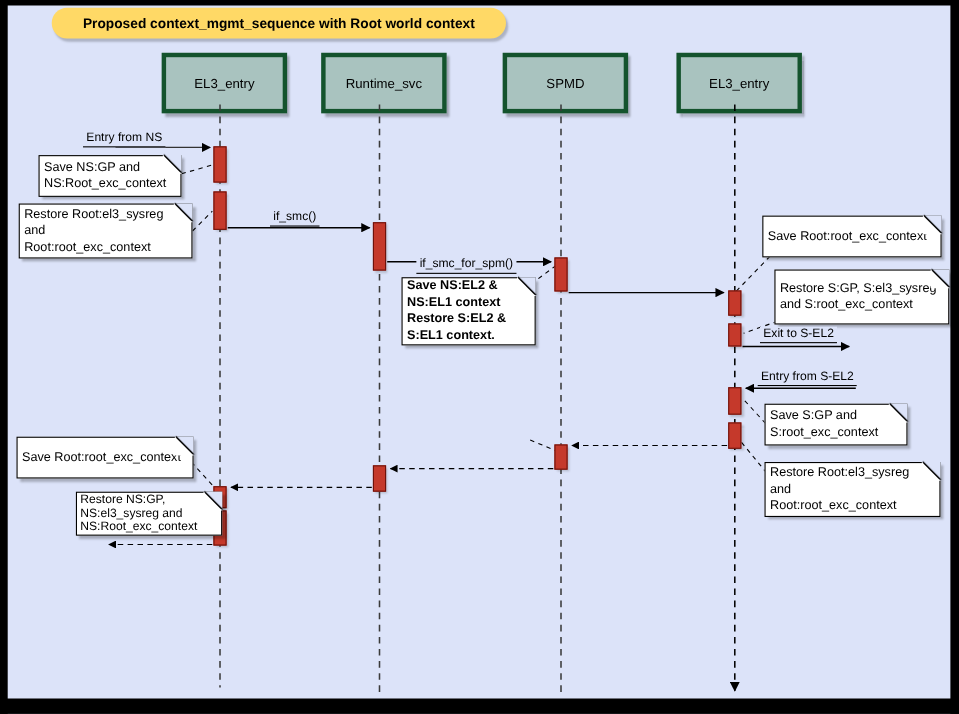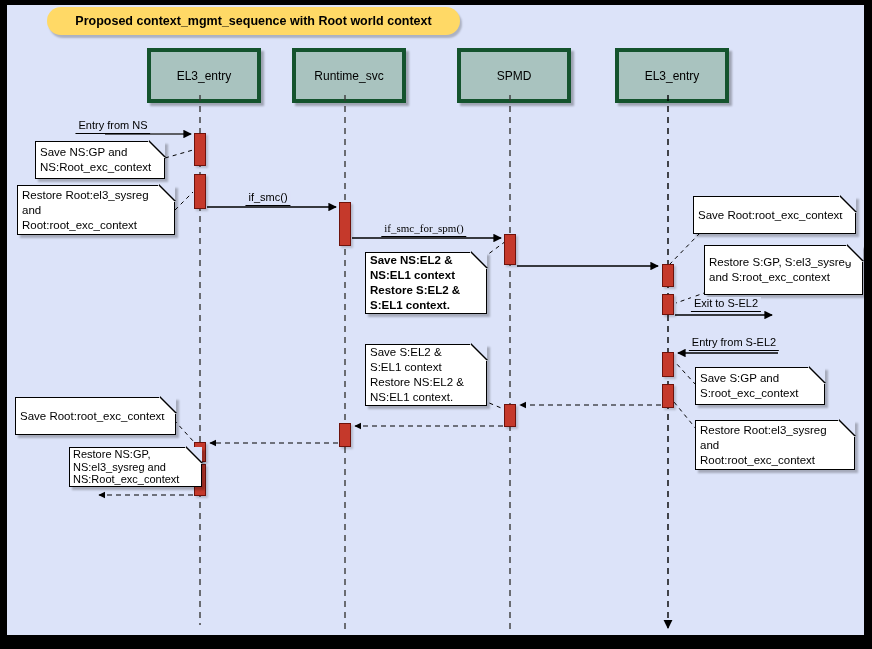--- a/index.html
+++ b/index.html
@@ -129,45 +129,41 @@
   <div class="act" style="left:339px; top:423px; height:24px;"></div>
   <div class="act" style="left:504px; top:234px; height:31px;"></div>
   <div class="act" style="left:504px; top:404px; height:23px;"></div>
   <div class="act" style="left:662px; top:264px; height:23px;"></div>
   <div class="act" style="left:662px; top:294px; height:21px;"></div>
   <div class="act" style="left:662px; top:352px; height:25px;"></div>
   <div class="act" style="left:662px; top:384px; height:24px;"></div>
 
   <div class="msg-label" style="left:113px; top:119px;">Entry from NS</div>
   <div class="msg-label" style="left:268px; top:191px;">if_smc()</div>
-  <div class="msg-label" style="left:424px; top:222px;font-family:Liberation Serif, serif;">if_smc_for_spm()</div>
+  <div class="msg-label" style="left:424px; top:234px;">if_smc_for_spm()</div>
   <div class="msg-label" style="left:726px; top:297px;">Exit to S-EL2</div>
   <div class="msg-label" style="left:734px; top:336px;">Entry from S-EL2</div>
 
   <div class="note" style="left:35px;  top:141px; width:130px; height:38px;"><span>Save NS:GP and
 NS:Root_exc_context</span></div>
   <div class="note" style="left:17px;  top:185px; width:158px; height:50px;"><span>Restore Root:el3_sysreg
 and
 Root:root_exc_context</span></div>
   <div class="note" style="left:365px; top:252px; width:122px; height:62px;font-weight:bold;"><span>Save NS:EL2 &amp;
 NS:EL1 context
 Restore S:EL2 &amp;
 S:EL1 context.</span></div>
   <div class="note" style="left:693px; top:196px; width:163px; height:38px;"><span>Save Root:root_exc_context</span></div>
   <div class="note" style="left:704px; top:245px; width:159px; height:50px;"><span>Restore S:GP, S:el3_sysreg
 and S:root_exc_context</span></div>
   <div class="note" style="left:695px; top:367px; width:130px; height:38px;"><span>Save S:GP and
 S:root_exc_context</span></div>
   <div class="note" style="left:695px; top:420px; width:160px; height:50px;"><span>Restore Root:el3_sysreg
 and
 Root:root_exc_context</span></div>
-  <div class="note" style="left:365px; top:344px; width:122px; height:62px;"><span>Save S:EL2 &amp;
-S:EL1 context
-Restore NS:EL2 &amp;
-NS:EL1 context.</span></div>
   <div class="note" style="left:15px;  top:397px; width:161px; height:38px;"><span>Save Root:root_exc_context</span></div>
   <div class="note note-tight" style="left:40px; top:447px; width:133px; height:40px;margin-left:29px;"><span>Restore NS:GP,
 NS:el3_sysreg and
 NS:Root_exc_context</span></div>
 
   <div class="frame frame-top"></div>
   <div class="frame frame-left"></div>
   <div class="frame frame-right"></div>
   <div class="frame frame-bottom"></div>
 </div>

